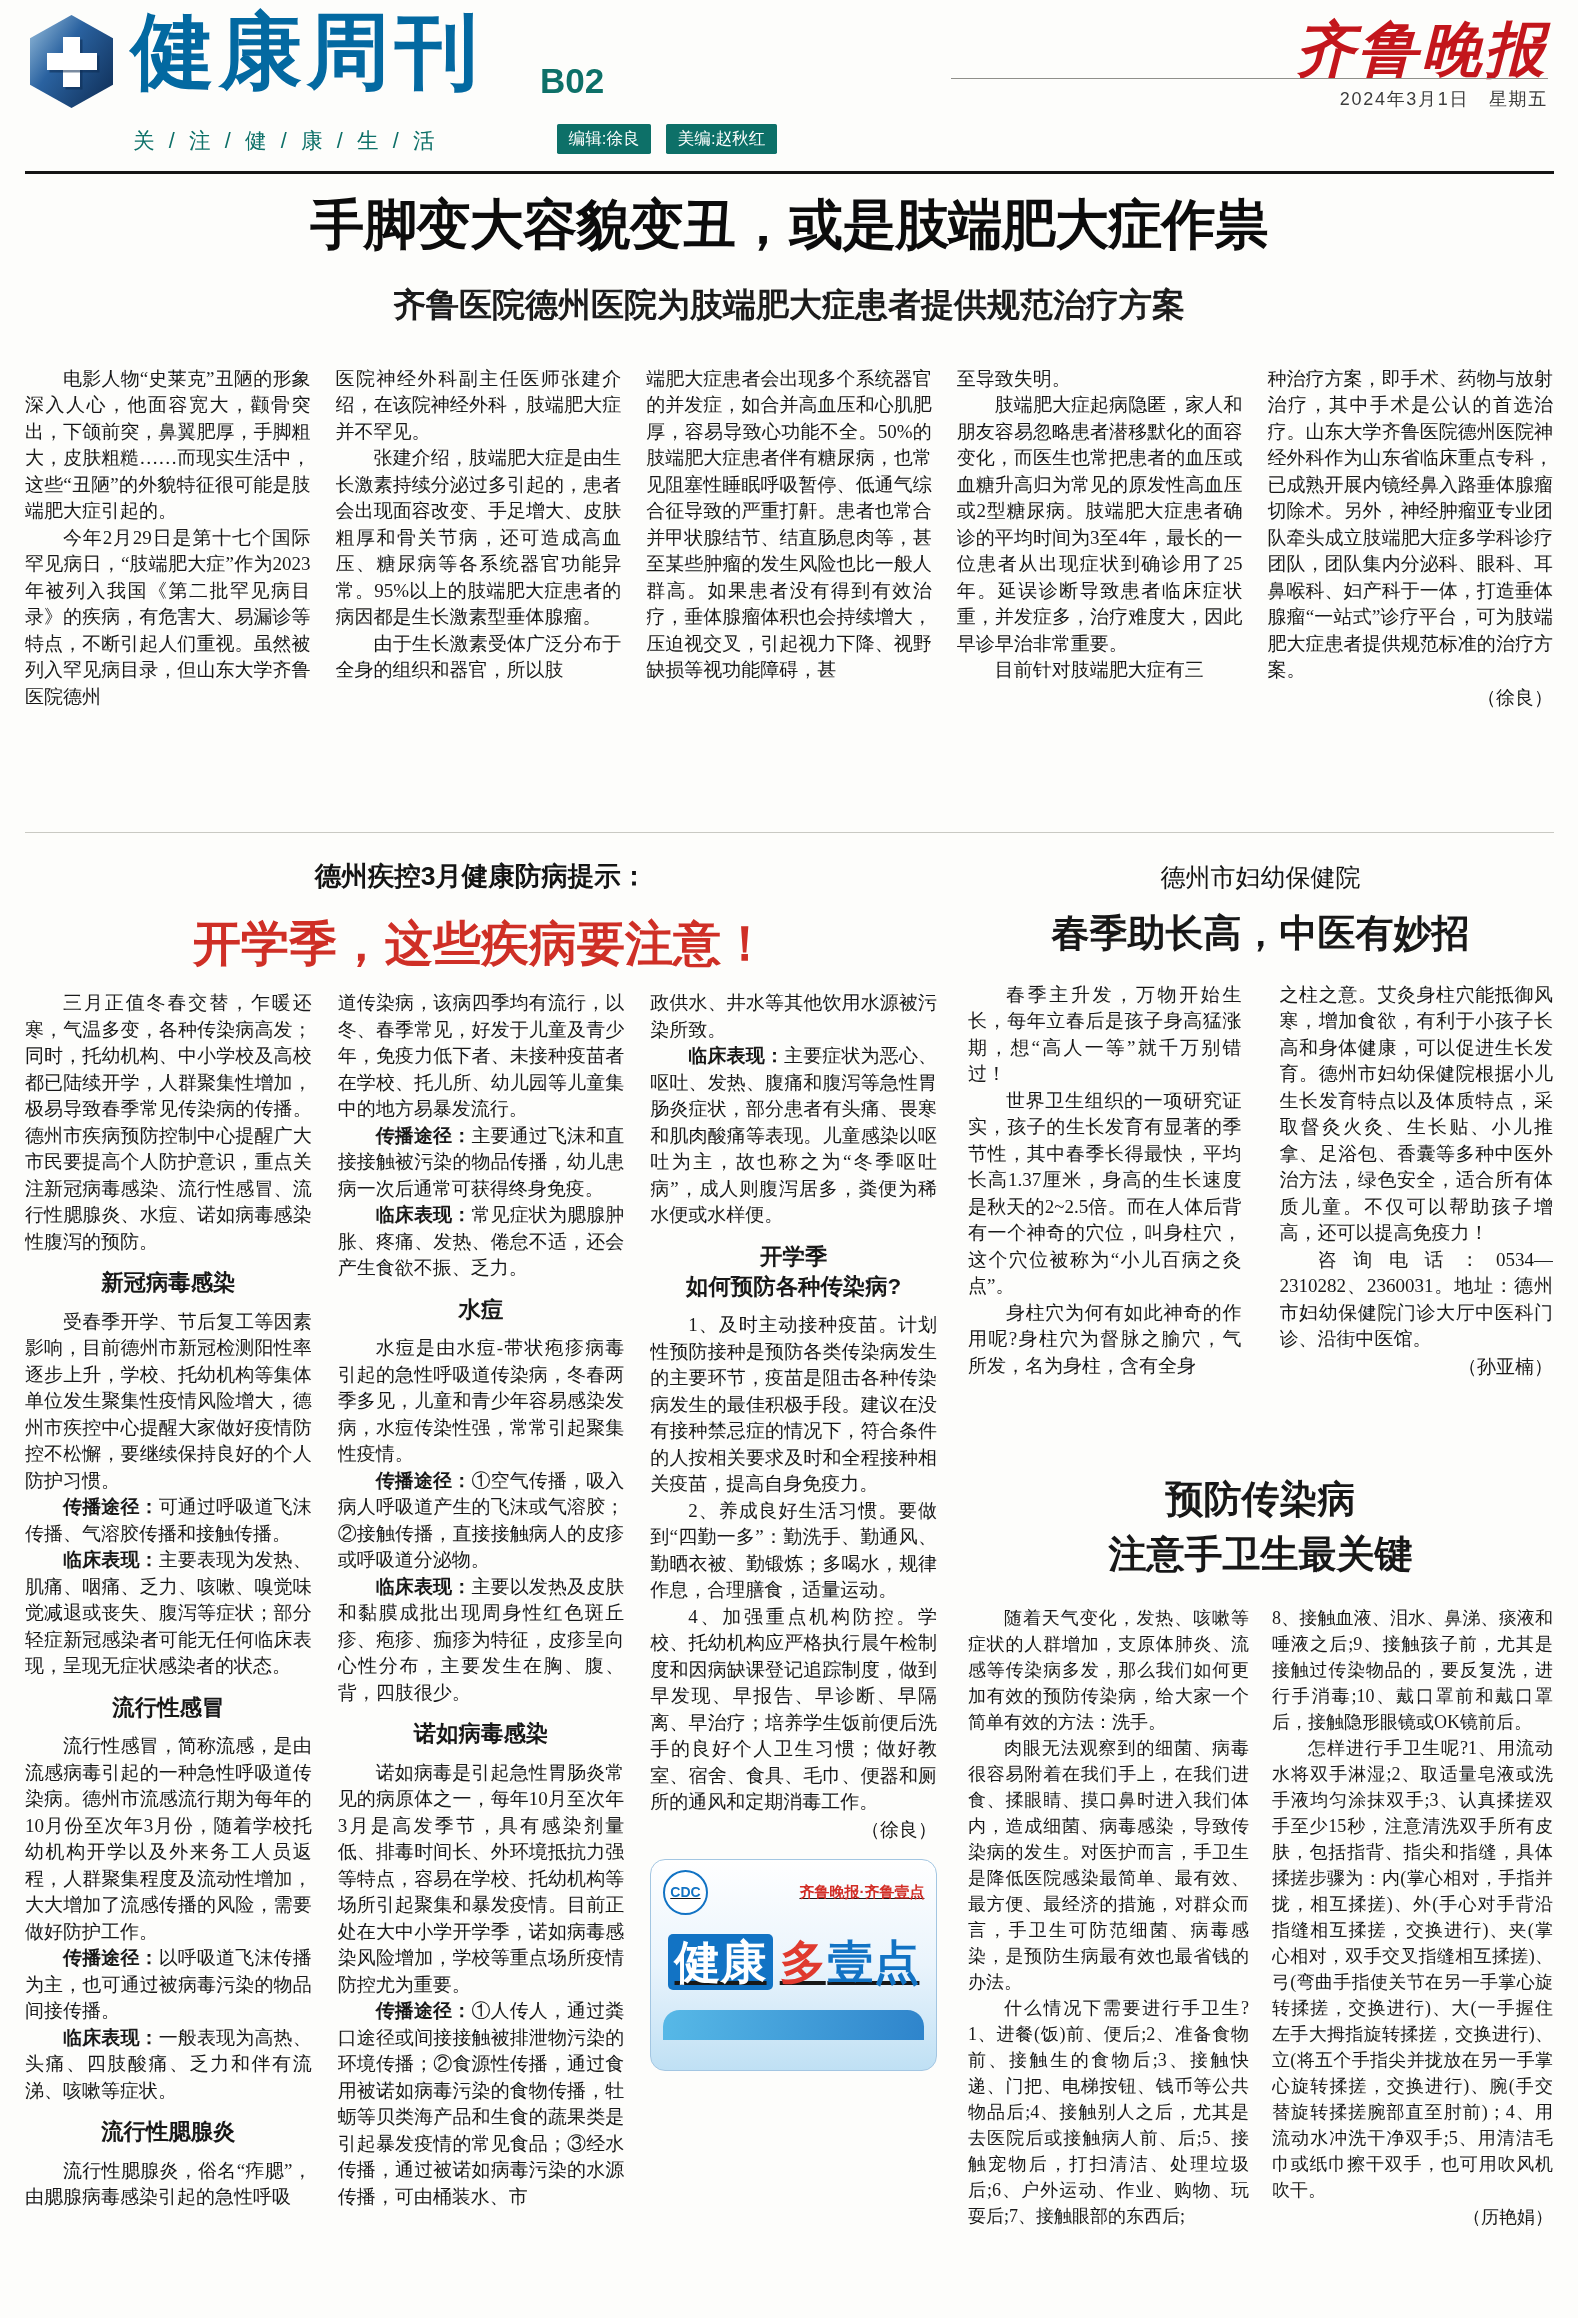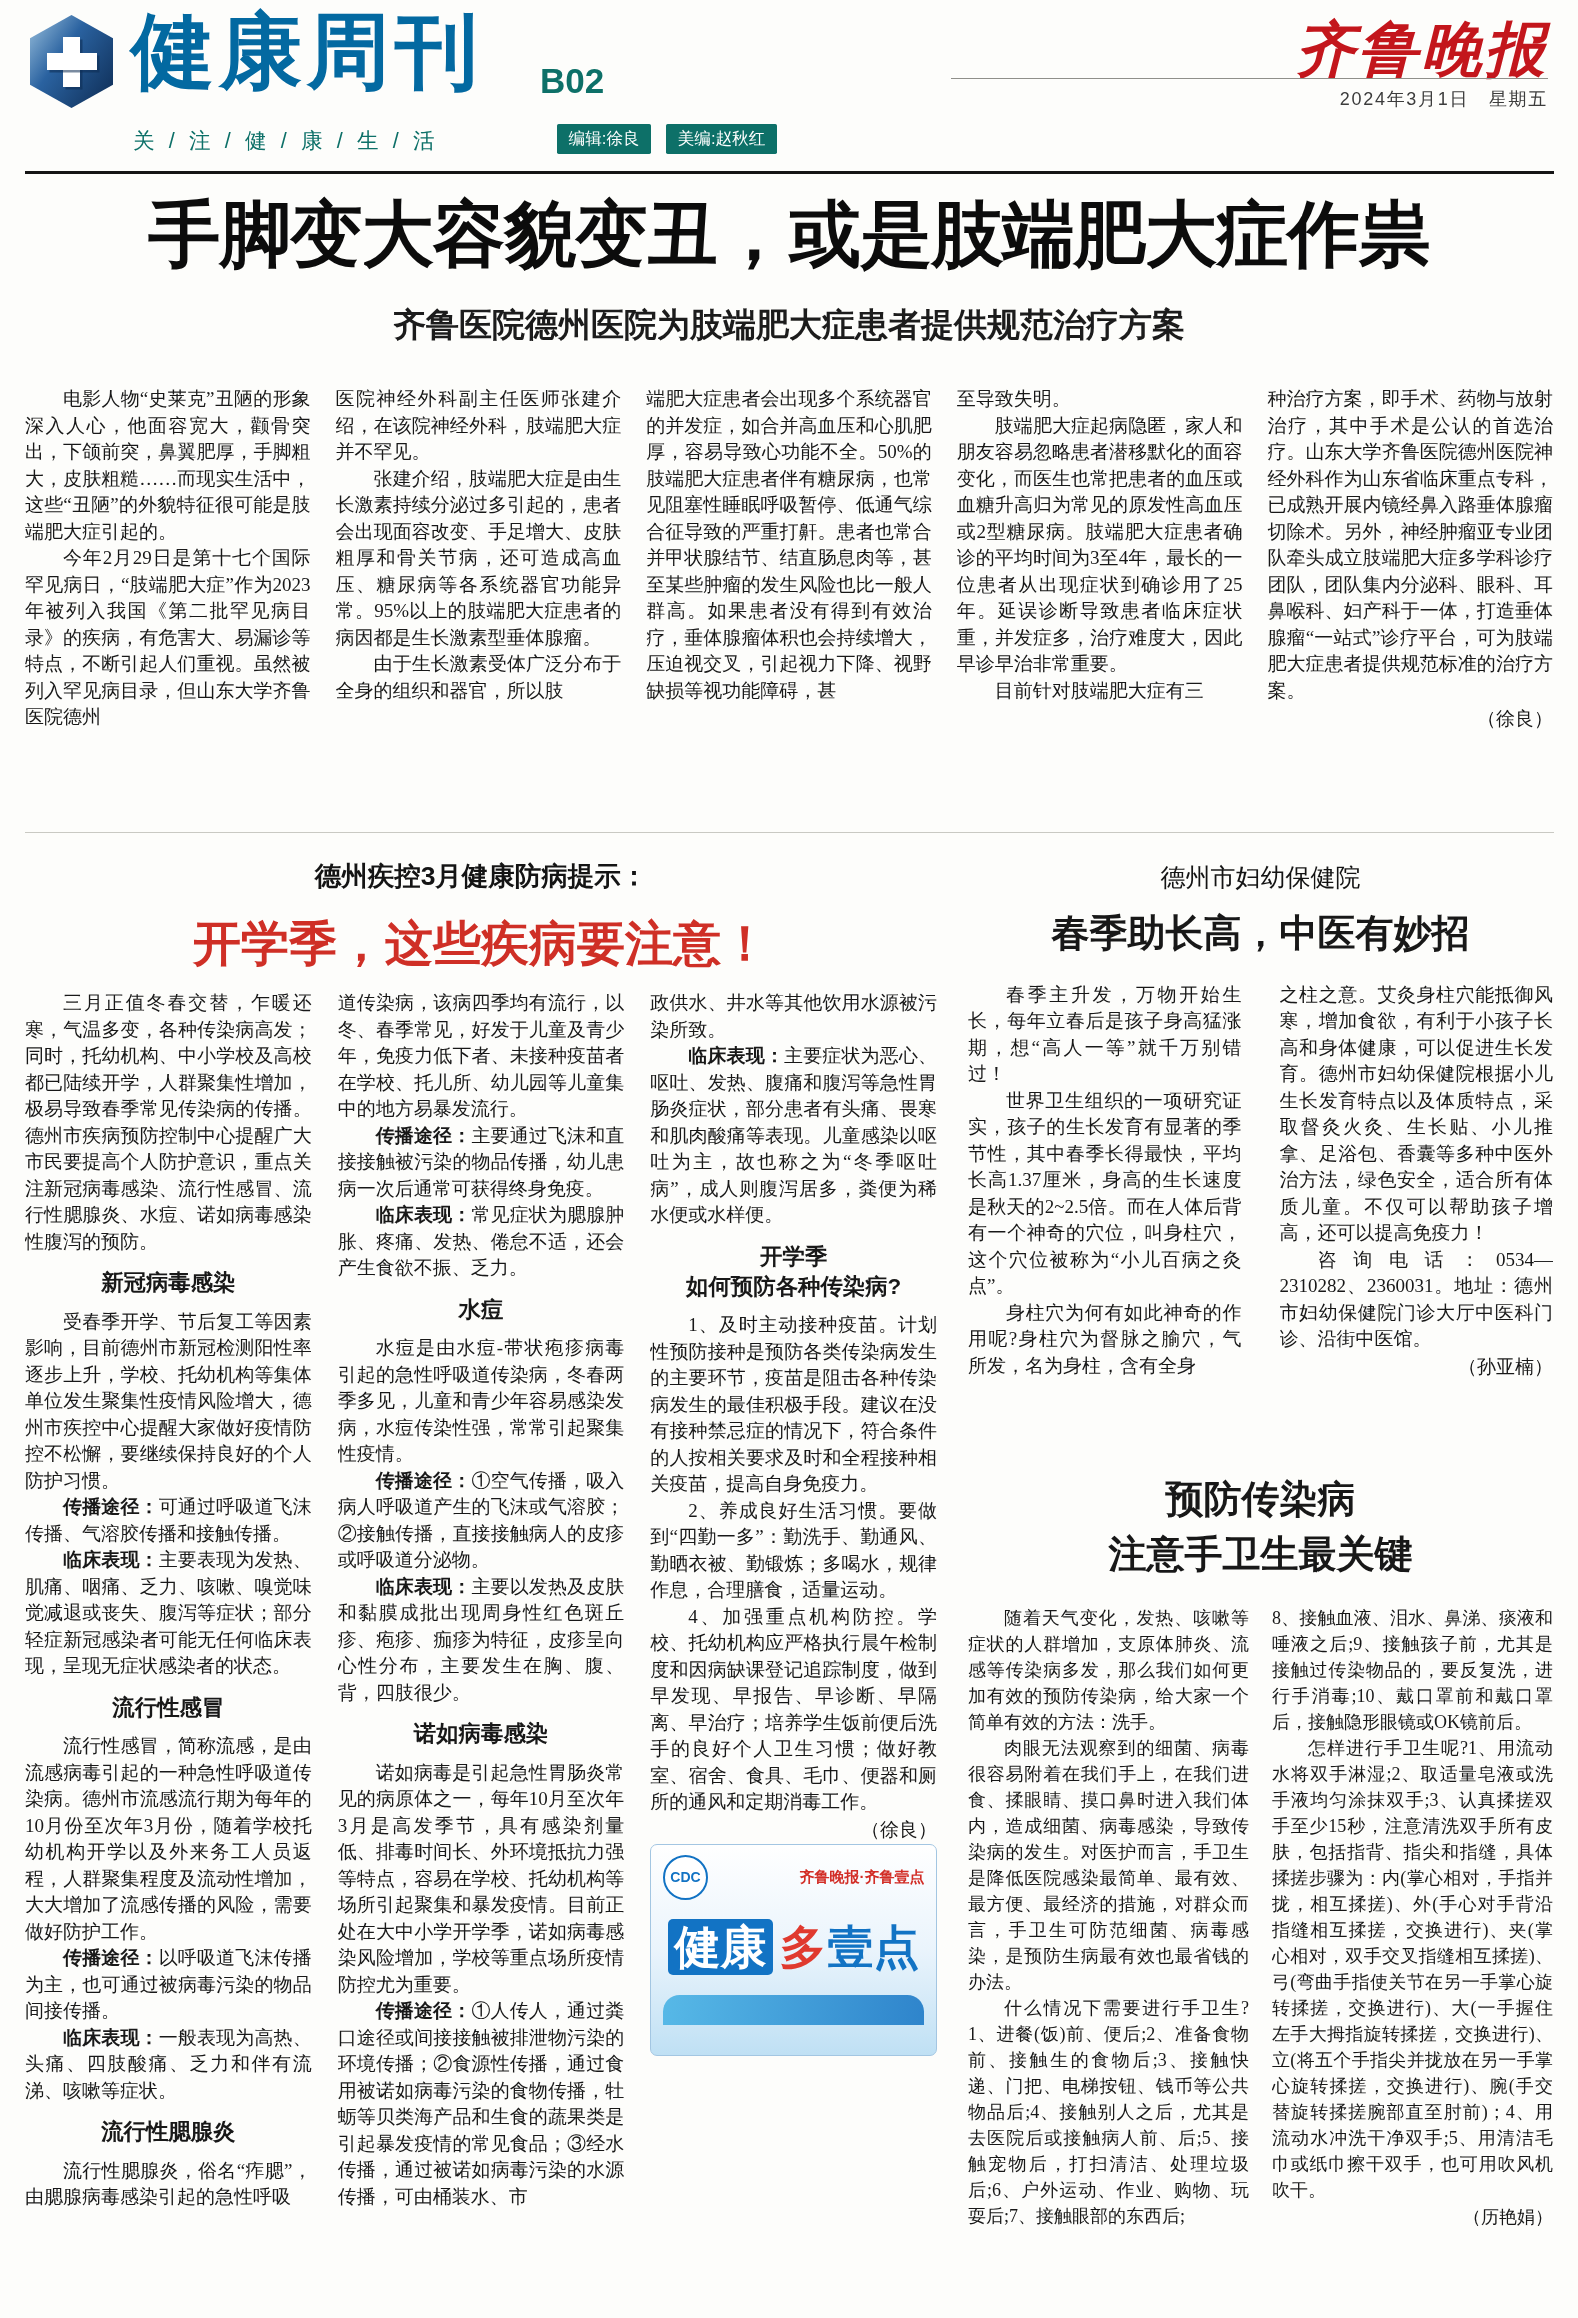--- a/index.html
+++ b/index.html
@@ -41,21 +41,21 @@
   .date-row {
     position:absolute; right:30px; top:78px; width:597px; text-align:right;
     border-top:0.8px solid #8f8f8a; padding-top:8.3px; font-size:18px; color:#3c3c3c;
     font-family:"Liberation Sans",sans-serif; letter-spacing:1.7px;
   }
   .rule { position:absolute; left:25px; top:171px; width:1529px; height:2.5px; background:#151515; }
   .mid-rule { position:absolute; left:25px; top:832px; width:1529px; height:0.8px; background:#c9c9c3; }
   
   .lead { position:absolute; left:0; top:194px; width:100%; }
   .lead-title {
-    text-align:center; font-size:72px; line-height:1.15; font-weight:900;
+    text-align:center; font-size:54px; line-height:1.15; font-weight:900;
     color:#0c0c0c; font-family:"Liberation Serif",serif; letter-spacing:-0.8px;
   }
   .lead-sub { text-align:center; margin-top:26.5px; font-size:33px; font-weight:700; color:#1c1c1c; }
   .cols { display:flex; gap:25px; padding:0 25px; }
   .lead-cols { margin-top:38px; }
   .lead-cols .col { width:286px; height:380px; overflow:hidden; }
   
   .para { margin:0; text-align:justify; text-indent:2em; font-size:19px; line-height:26.5px; color:#181818; }
   .para.flush { text-indent:0; }
   .para b { font-family:"Liberation Sans",sans-serif; font-weight:700; }
@@ -68,23 +68,23 @@
   .cdc { position:absolute; left:25px; top:858px; width:912px; }
   .kicker { text-align:center; font-size:26.5px; font-weight:600; color:#141414; font-family:"Liberation Sans",sans-serif; }
   .red-head {
     text-align:center; font-size:48px; font-weight:900; color:#cf2f26;
     margin:18px 0 14px; font-family:"Liberation Serif",serif;
   }
   .cdc-cols { display:flex; gap:26px; padding:0; }
   .cdc-cols .ccol { width:287px; height:1283px; overflow:hidden; }
   
   .ad {
-    width:100%; height:212px; border:0.8px solid #a3c6e2; border-radius:7px;
+    margin-top:15px; width:100%; height:212px; border:0.8px solid #a3c6e2; border-radius:15px;
     background:linear-gradient(180deg,#ffffff 0%,#eaf4fc 50%,#bfe0f4 100%);
-    padding:10px 11.6px; overflow:hidden;
+    padding:10px 11.6px; overflow:hidden;text-decoration:underline;
   }
   .ad-top { display:flex; align-items:center; justify-content:space-between; }
   .cdc-roundel {
     width:45px; height:45px; border-radius:50%; border:2.5px solid #1273c4; background:#fff;
     color:#1273c4; display:flex; align-items:center; justify-content:center;
     font-family:"Liberation Sans",sans-serif; font-weight:900; font-size:14px;
   }
   .ad-brand { color:#d22d26; font-size:15px; font-weight:700; font-family:"Liberation Sans",sans-serif; text-align:right; }
   .ad-big { margin-top:20px; text-align:center; font-family:"Liberation Sans",sans-serif; font-weight:900; font-size:46px; line-height:1.2; }
   .ad-big .p1 { background:#1273c4; color:#fff; padding:1.7px 6.6px; border-radius:5px; margin-right:6.6px; }

